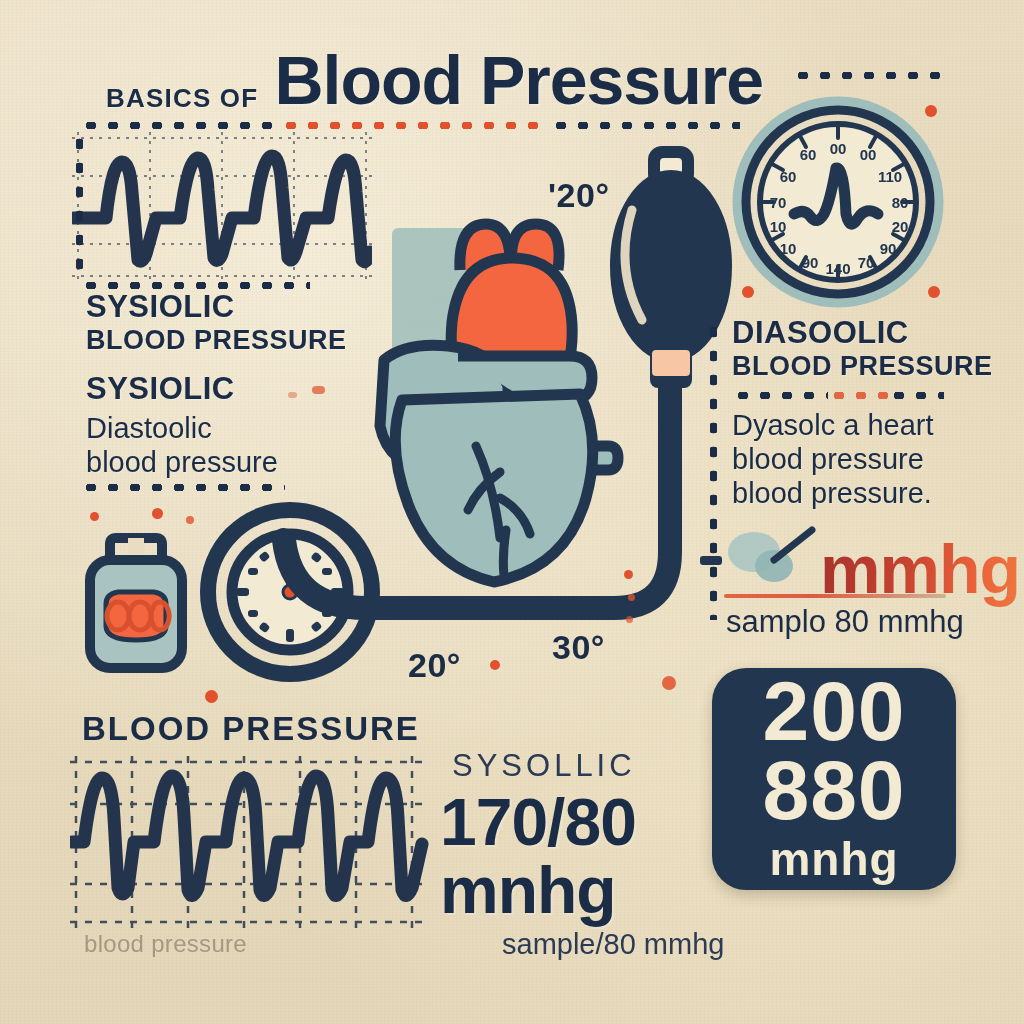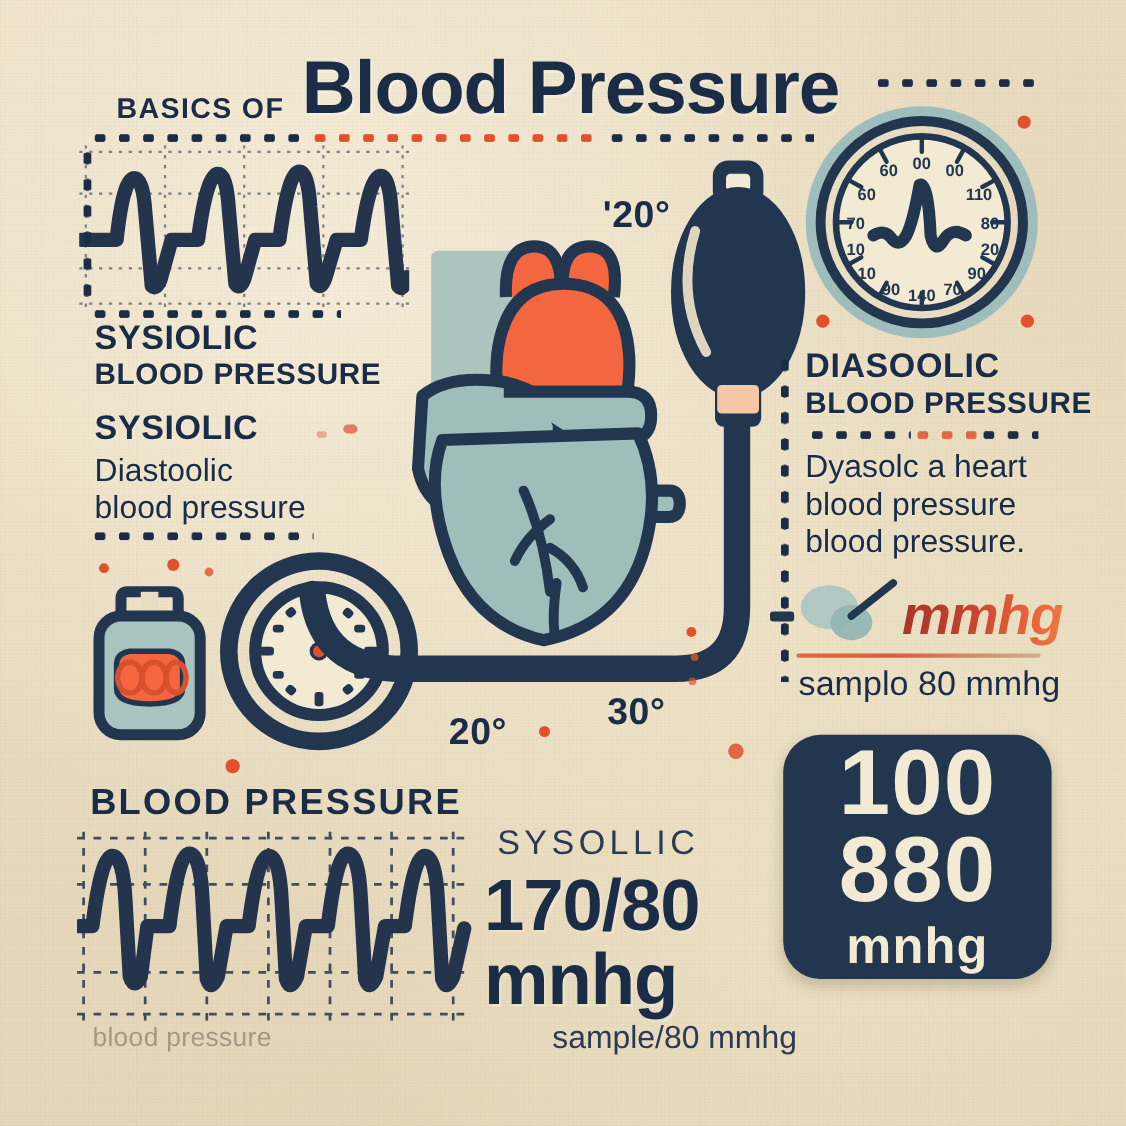--- a/index.html
+++ b/index.html
@@ -65,25 +65,24 @@
     display:flex;flex-direction:column;align-items:center;justify-content:center;
   }
   .card-num{
     font-weight:bold;font-size:84px;line-height:.94;color:#f3ead3;letter-spacing:1px;
   }
   .card-unit{
     font-weight:bold;font-size:46px;color:#f3ead3;letter-spacing:1px;margin-top:2px;
   }
 
   .big-red{
-    font-weight:bold;font-size:50px;
+    font-weight:bold;font-size:68px;
     background:linear-gradient(95deg,#a8342c 0%,#c4402f 40%,#e8603a 75%,#f0773f 100%);
     -webkit-background-clip:text;background-clip:text;color:transparent;
     letter-spacing:-1px;
-    font-style:italic;
   }
   .rule-red{height:4px;background:linear-gradient(90deg,#e2512c,#d8442a 40%,#caa98c);border-radius:2px;opacity:.85;}
 
   .num-deg{font-weight:bold;font-size:34px;color:#1b2c46;letter-spacing:.5px;}
 
   .faint{color:#8d8573;opacity:.75;}
 
   .mid-big{
     font-weight:bold;font-size:66px;color:#1b2c46;line-height:.98;letter-spacing:-1px;
     text-shadow:2px 2px 0 rgba(255,255,255,.22);
@@ -297,21 +296,21 @@
       <ellipse cx="58" cy="42" rx="19" ry="16" fill="#8fb5b4" opacity=".9"></ellipse>
       <path d="M58,36 L96,6" stroke="#22374f" stroke-width="7" stroke-linecap="round"></path>
     </svg>
   </div>
   <div class="abs" style="left:700px;top:556px;width:22px;height:9px;background:#22374f;border-radius:3px;"></div>
   <div class="abs big-red" style="left:820px;top:530px;">mmhg</div>
   <div class="abs rule-red" style="left:724px;top:594px;width:222px;"></div>
   <div class="abs" style="left:726px;top:604px;font-size:31px;color:#1b2c46;">samplo 80 mmhg</div>
 
   <div class="abs card-dark" style="left:712px;top:668px;width:244px;height:222px;">
-    <div class="card-num">100</div>
+    <div class="card-num">200</div>
     <div class="card-num">880</div>
     <div class="card-unit">mnhg</div>
   </div>
 
   <div class="abs" style="left:82px;top:710px;font-weight:bold;font-size:33px;letter-spacing:2px;color:#1b2c46;">BLOOD PRESSURE</div>
 
   <div class="abs" style="left:70px;top:756px;width:360px;height:172px;">
     <svg width="360" height="172" viewBox="0 0 360 172">
       <g stroke="#1b2c46" stroke-width="2.5" stroke-dasharray="7 8" opacity=".8" fill="none">
         <line x1="0" y1="6" x2="360" y2="6"></line>

